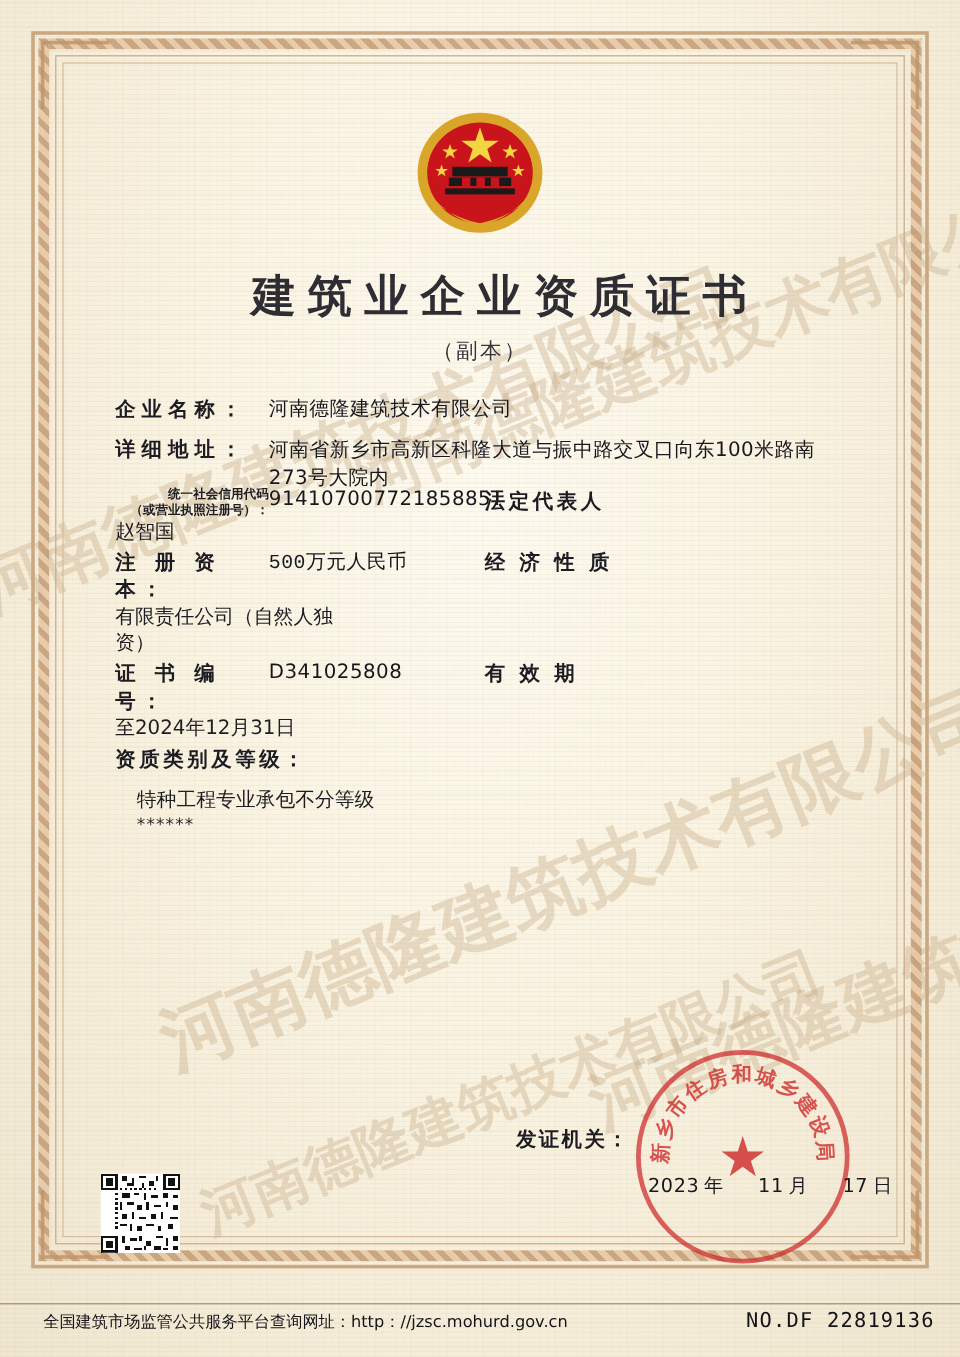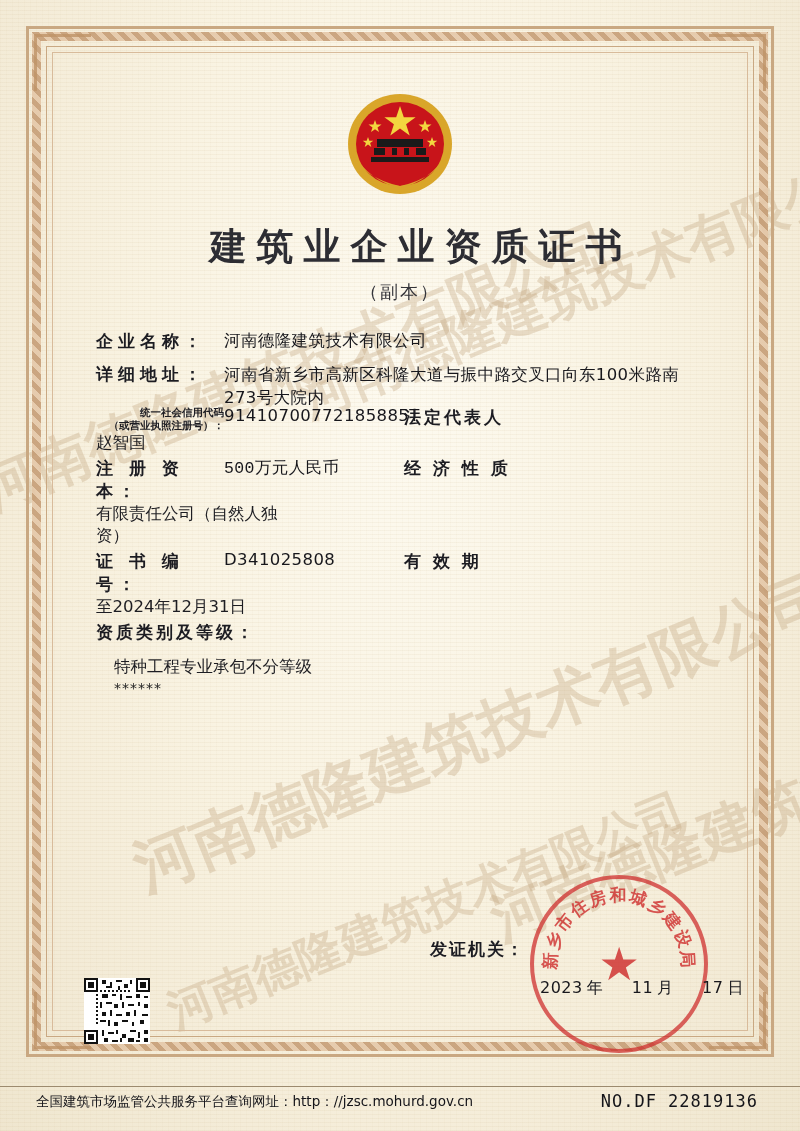--- a/index.html
+++ b/index.html
@@ -286,21 +286,21 @@
   .footer-left {
     position: absolute;
     left: 36px;
     top: 6px;
     font-family: "DejaVu Sans", sans-serif;
     font-size: 13.5px;
     color: #141419;
   }
   .footer-right {
     position: absolute;
-    right: 42px;
+    right: 21px;
     top: 4px;
     font-family: "DejaVu Sans Mono", monospace;
     font-size: 17px;
     letter-spacing: 1px;
     color: #141419;
   }
 </style>
 </head>
 <body>
 

